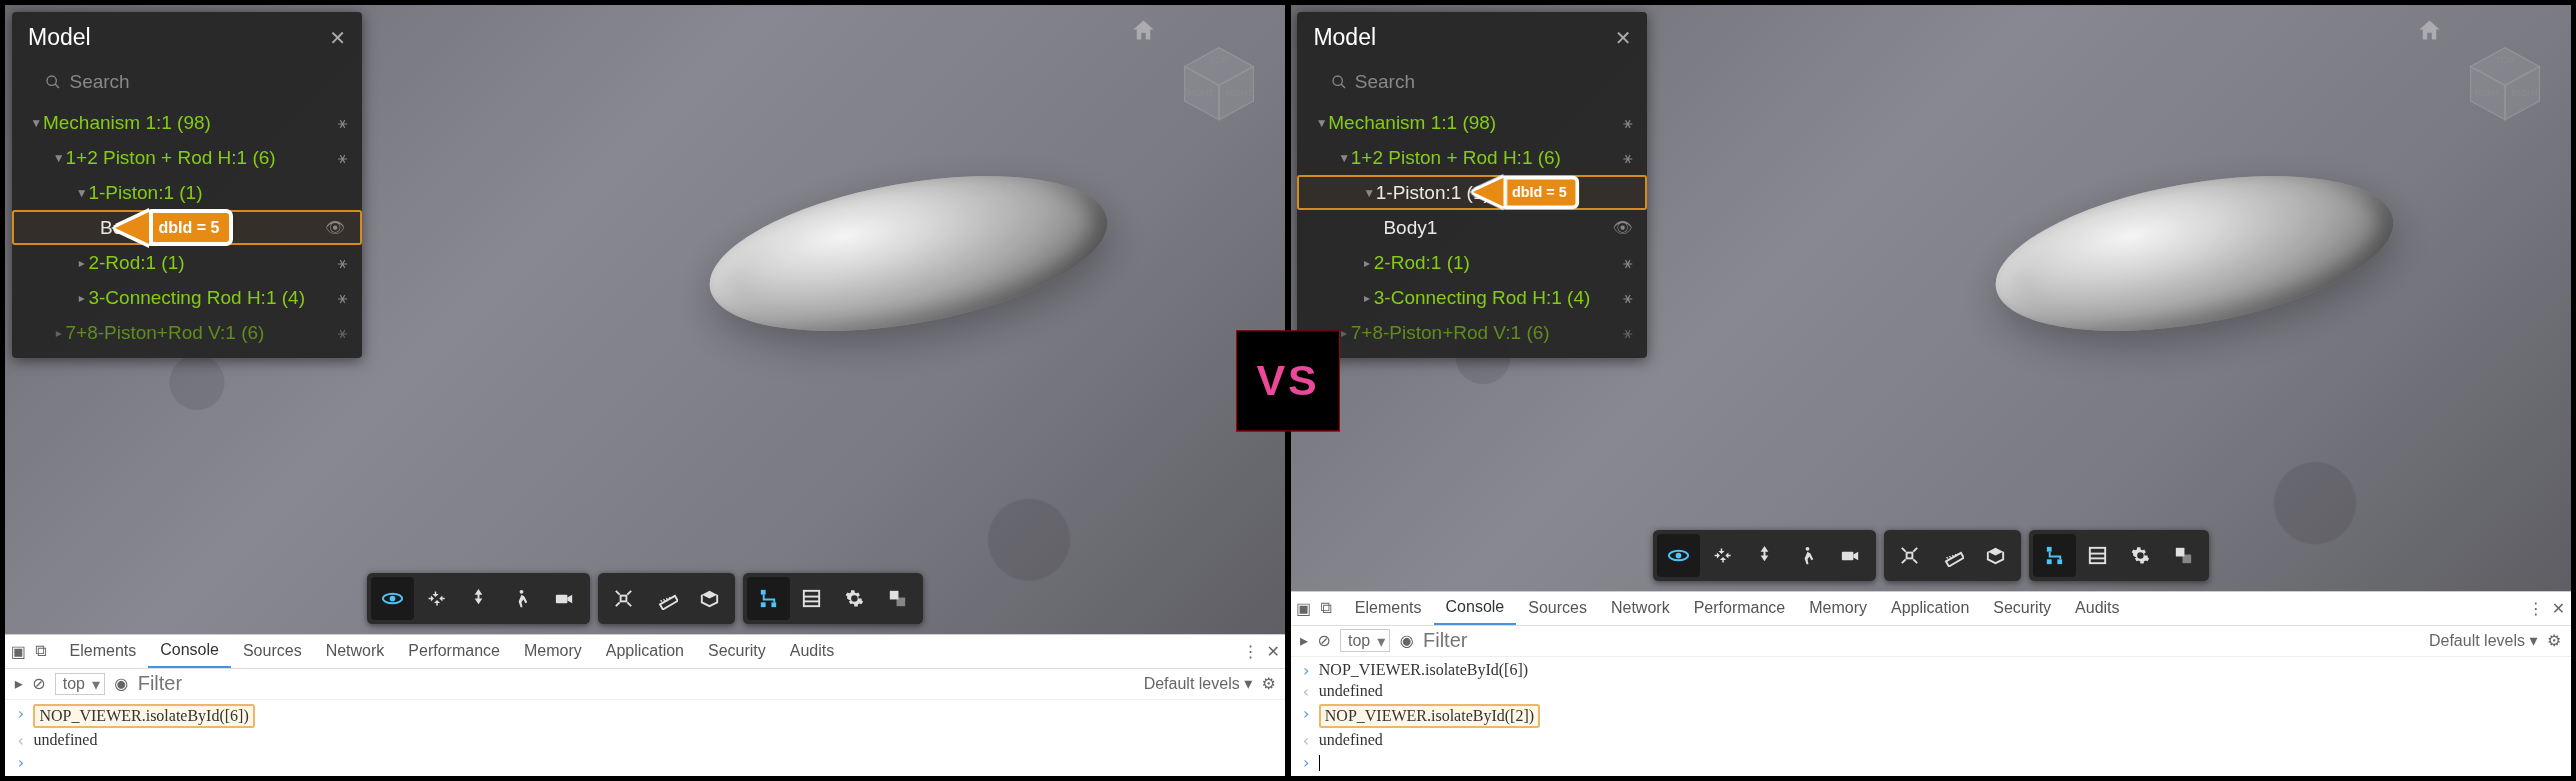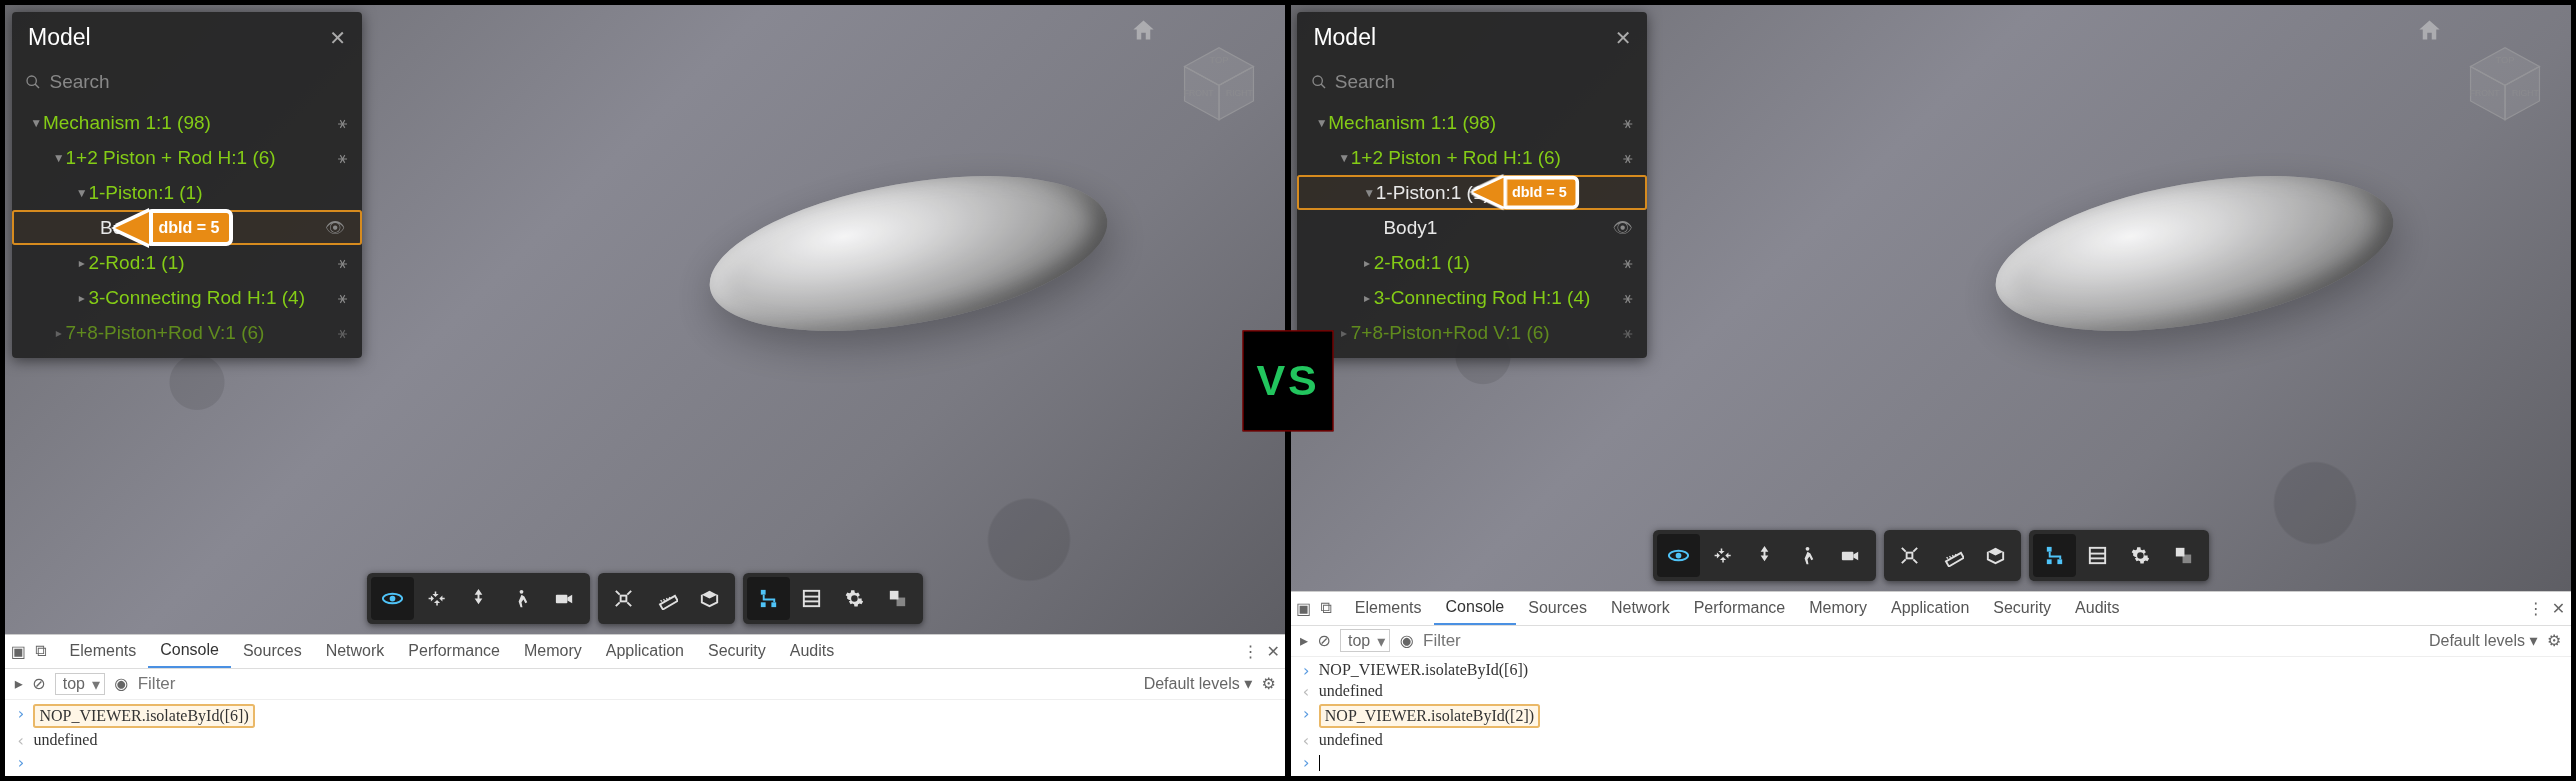--- a/index.html
+++ b/index.html
@@ -77,20 +77,21 @@
     padding: 12px 16px;
     font-size: 23px;
     color: #fff;
     font-weight: 300;
   }
   .panel-close { color:#aaa; font-size:20px; cursor:pointer;}
   .panel-search {
     display:flex; align-items:center; gap:8px;
     padding: 8px 13.4px;
     color:#888;
+    margin-left:20px;
   }
   .panel-search svg{width:16px;height:16px;}
   .tree { padding: 4px 0 8px 0; max-height: 269px; overflow:hidden;}
   .tree-row {
     display:flex; align-items:center;
     padding: 4px 8px 4px 0;
     position:relative;
     height: 35px;
   }
   .tree-row.highlight{
@@ -161,37 +162,37 @@
   .dt-right{ margin-left:auto; display:flex; align-items:center; gap:8px; color:#666;}
   .dt-filter-row{
     display:flex; align-items:center; gap:9.4px; border-bottom:0.7px solid #eee;
     padding: 4px 9.4px; height:31px; color:#666;
     font-family: -apple-system, Arial, sans-serif;
   }
   .dt-filter-row .ctx{
     border:0.7px solid #ccc; padding:1.3px 19px 1.3px 6.7px; position:relative; background:#fff;
   }
   .dt-filter-row .ctx::after{content:'▾'; position:absolute; right:4px; color:#777;}
-  .dt-filter-row input{ border:none; outline:none; flex:1; font-size:17px; color:#888;}
+  .dt-filter-row input{ border:none; outline:none; flex:1; font-size:20px; color:#888;}
   .dt-console-body{ padding:2.7px 0; min-height:54px;}
   .con-row{ display:flex; align-items:flex-start; padding:1.3px 9.4px; gap:6.7px;}
   .con-row .gutter{ color:#999; width:12px; text-align:center;}
   .con-row.input .gutter{ color:#5a9be0;}
   .con-row.output .gutter{ color:#bbb;}
   .con-row.hl pre{
     border:2px solid #eab867; background:#fff6e6; border-radius:2.7px; padding:1.3px 4px;
   }
   .con-row pre{ font-family:Liberation Serif, serif; white-space:pre;text-align:right;}
   .cursor-bar{ display:inline-block; width:1.3px; height:16px; background:#000; vertical-align:middle;}
   
   .vs-badge{
     position:absolute; top:50%; left:50%; transform:translate(-50%,-60%);
-    width:91px; height:101px; background:#000; border:1.3px solid #a00;
+    width:104px; height:101px; background:#000; border:1.3px solid #a00;
     display:flex; align-items:center; justify-content:center;
-    color:#22c55e; font-weight:800; font-size:43px;
+    color:#ec4899; font-weight:800; font-size:43px;
     letter-spacing:2.7px;
     font-family: Arial, sans-serif;
     z-index: 30;
   }
 </style>
 </head>
 <body>
 
 <div class="container">
 

